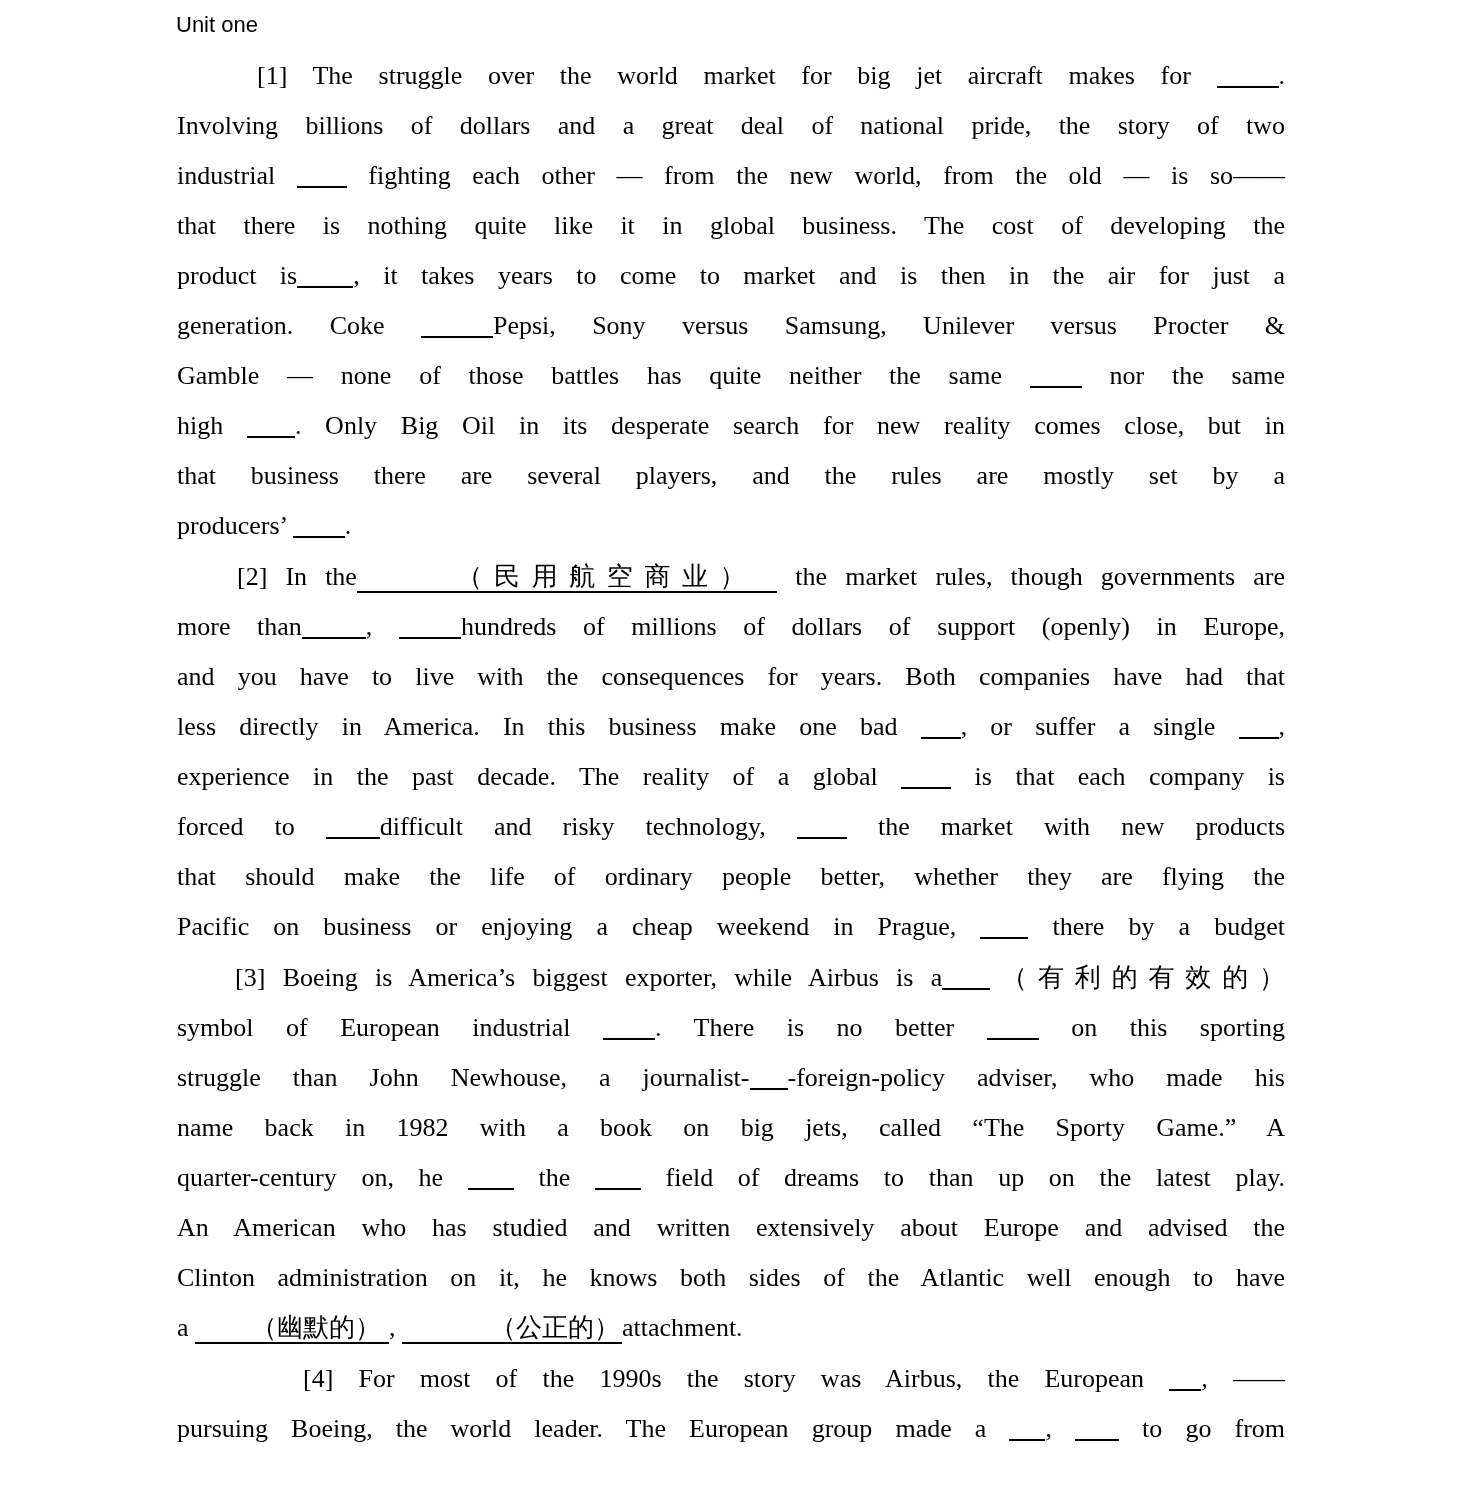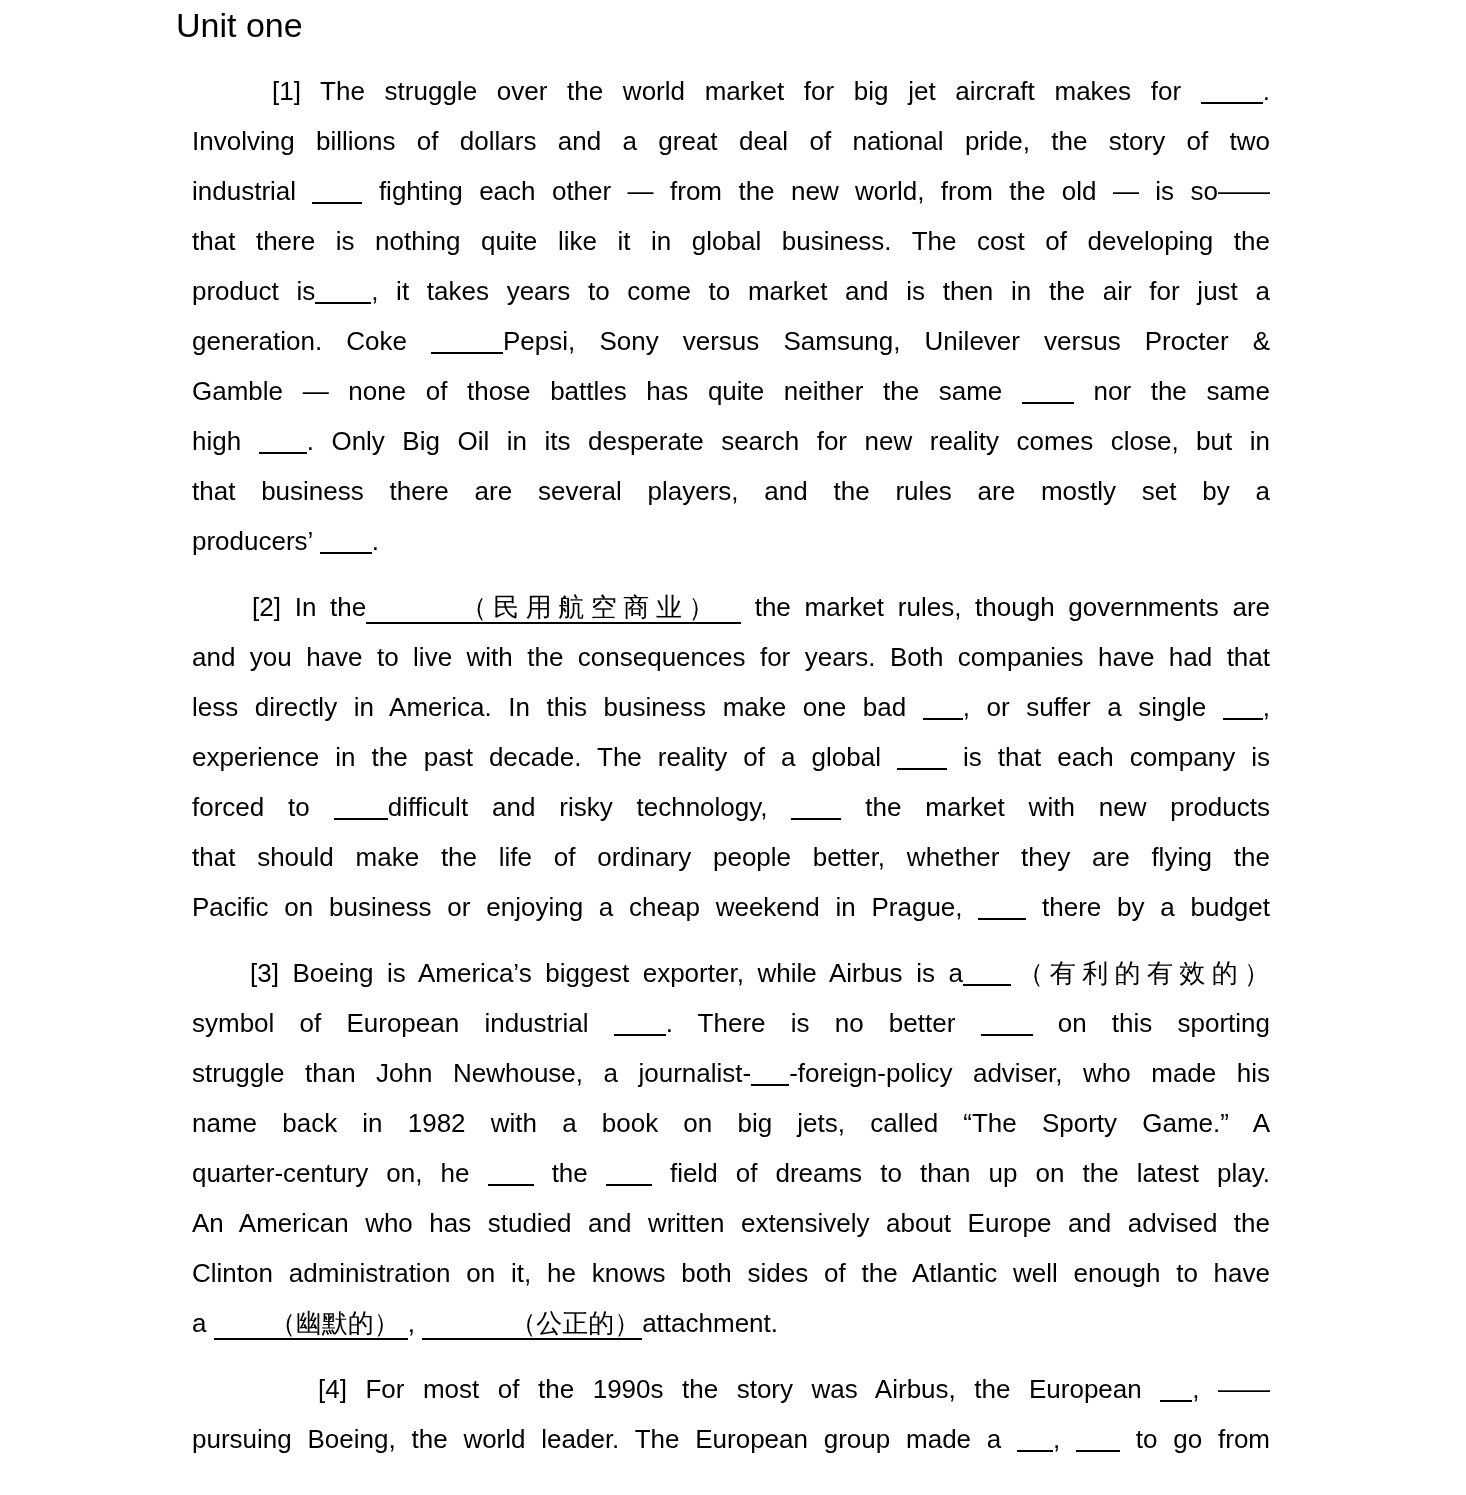--- a/index.html
+++ b/index.html
@@ -15,27 +15,27 @@
     color: #000000;
   }
   .page {
     box-sizing: border-box;
     width: 1466px;
     height: 1495px;
     padding: 0 180px 0 176px;
     background: #ffffff;
   }
   .doc-title {
-    font-size: 34px;
+    font-size: 22px;
     line-height: 50px;
     height: 50px;
     text-align: left;
     white-space: nowrap;
   }
-  .paragraph { margin: 16px; }
+  .paragraph { margin: 1px; font-family: Liberation Serif, serif; }
   .line {
     font-size: 26px;
     line-height: 50px;
     height: 50px;
     text-align: justify;
     text-align-last: left;
     overflow: visible;
   }
   .line.j {
     text-align-last: justify;
@@ -63,20 +63,21 @@
         <div class="line j"><span>that there is nothing quite like it in global business. The cost of developing the</span></div>
         <div class="line j"><span>product is</span><span class="blank" style="width: 56px;"></span><span>, it takes years to come to market and is then in the air for just a</span></div>
         <div class="line j"><span>generation. Coke </span><span class="blank" style="width: 72px;"></span><span>Pepsi, Sony versus Samsung, Unilever versus Procter &amp;</span></div>
         <div class="line j"><span>Gamble — none of those battles has quite neither the same </span><span class="blank" style="width: 52px;"></span><span> nor the same</span></div>
         <div class="line j"><span>high </span><span class="blank" style="width: 48px;"></span><span>. Only Big Oil in its desperate search for new reality comes close, but in</span></div>
         <div class="line j"><span>that business there are several players, and the rules are mostly set by a</span></div>
         <div class="line"><span>producers’ </span><span class="blank" style="width: 52px;"></span><span>.</span></div>
       </div>
       <div class="paragraph">
         <div class="line j" style="padding-left: 60px;"><span>[2] In the</span><span class="ublank" style="padding-left: 88px; padding-right: 20px;">（民用航空商业）</span><span> the market rules, though governments are</span></div>
+        <div class="line j"><span>more than</span><span class="blank" style="width: 64px;"></span><span>, </span><span class="blank" style="width: 62px;"></span><span>hundreds of millions of dollars of support (openly) in Europe,</span></div>
         <div class="line j"><span>and you have to live with the consequences for years. Both companies have had that</span></div>
         <div class="line j"><span>less directly in America. In this business make one bad </span><span class="blank" style="width: 40px;"></span><span>, or suffer a single </span><span class="blank" style="width: 40px;"></span><span>,</span></div>
         <div class="line j"><span>experience in the past decade. The reality of a global </span><span class="blank" style="width: 50px;"></span><span> is that each company is</span></div>
         <div class="line j"><span>forced to </span><span class="blank" style="width: 54px;"></span><span>difficult and risky technology, </span><span class="blank" style="width: 50px;"></span><span> the market with new products</span></div>
         <div class="line j"><span>that should make the life of ordinary people better, whether they are flying the</span></div>
         <div class="line j"><span>Pacific on business or enjoying a cheap weekend in Prague, </span><span class="blank" style="width: 48px;"></span><span> there by a budget</span></div>
       </div>
       <div class="paragraph">
         <div class="line j" style="padding-left: 58px;"><span>[3] Boeing is America’s biggest exporter, while Airbus is a</span><span class="blank" style="width: 48px;"></span><span>（有利的有效的）</span></div>
         <div class="line j"><span>symbol of European industrial </span><span class="blank" style="width: 52px;"></span><span>. There is no better </span><span class="blank" style="width: 52px;"></span><span> on this sporting</span></div>

